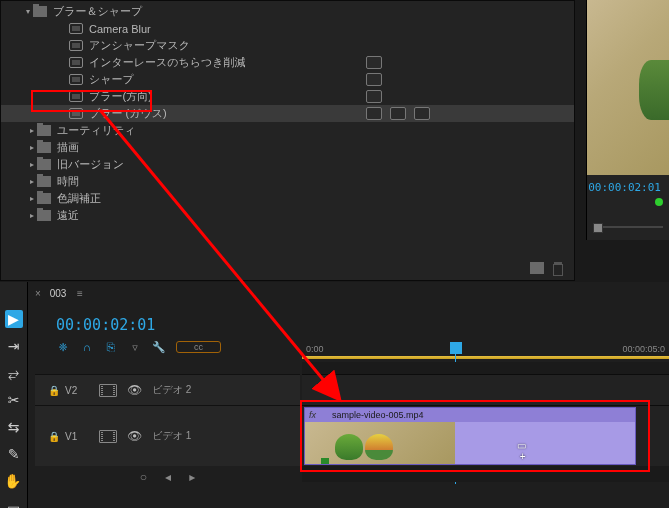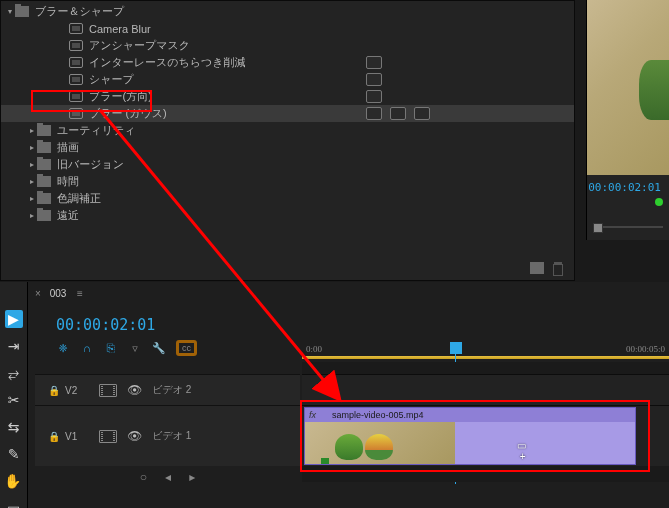--- a/index.html
+++ b/index.html
@@ -11,21 +11,21 @@
   .tree-row .caret.open::before{content:"▾"}
   .tree-row .caret.closed::before{content:"▸"}
   .folder-icon,.fx-icon{width:14px;height:11px;margin-right:6px;display:inline-block}
   .folder-icon{background:#6a6a6a;position:relative}
   .folder-icon::before{content:"";position:absolute;top:-2px;left:0;width:6px;height:2px;background:#6a6a6a}
   .fx-icon{background:transparent;border:1px solid #888;border-radius:2px;width:12px;height:9px;position:relative}
   .fx-icon::after{content:"";position:absolute;left:2px;top:2px;right:2px;bottom:2px;background:#888;opacity:.4}
   .label{flex:1;white-space:nowrap;overflow:hidden}
   .badges{display:flex;gap:8px;position:absolute;left:365px}
   .badge{width:14px;height:11px;border:1px solid #777;border-radius:2px;background:#2a2a2a}
-  .ind0{padding-left:4px}.ind1{padding-left:26px}.ind2{padding-left:68px}
+  .ind0{padding-left:22px}.ind1{padding-left:26px}.ind2{padding-left:68px}
   .hl-red{position:absolute;border:2px solid #f00;pointer-events:none}
   .panel-footer{position:absolute;bottom:4px;right:10px;display:flex;gap:8px}
   .footer-icon{width:14px;height:12px}
   .folder-out{background:#6a6a6a}
   .trash{width:12px;height:14px;position:relative}
   .trash::before{content:"";position:absolute;top:2px;left:1px;right:1px;bottom:0;border:1px solid #555}
   .trash::after{content:"";position:absolute;top:0;left:2px;right:2px;height:2px;background:#555}
 
   
   .monitor{position:absolute;right:0;top:0;width:82px;height:240px;background:#232323;border-left:1px solid #000}
@@ -41,38 +41,38 @@
   .tool-col{position:absolute;left:0;top:0;width:27px;height:226px;background:#232323;border-right:1px solid #000;display:flex;flex-direction:column;align-items:center;padding-top:28px;gap:9px}
   .tool{width:18px;height:18px;display:flex;align-items:center;justify-content:center;color:#ccc;font-size:14px}
   .tool.active{background:#2ea8e6;color:#fff;border-radius:2px}
   .seq-header{position:absolute;left:35px;top:6px;color:#ccc;font-size:10px}
   .seq-header .x{color:#888;margin-right:6px}
   .seq-menu{color:#888;margin-left:8px}
   .tc-big{position:absolute;left:56px;top:34px;color:#2ea8e6;font-family:monospace;font-size:15px}
   .tl-btns{position:absolute;left:56px;top:58px;display:flex;gap:10px;align-items:center}
   .tl-btn{color:#2ea8e6;width:14px;height:14px;display:flex;align-items:center;justify-content:center}
   .tl-btn.gray{color:#888}
-  .cc-badge{border:3px solid #a16207;border-radius:3px;padding:0 3px;font-size:9px;color:#888}
+  .cc-badge{border:1px solid #a16207;border-radius:3px;padding:0 17px;font-size:9px;color:#888}
 
   .track-head{position:absolute;left:35px;width:265px;background:#262626;border-top:1px solid #111;display:flex}
   .track-head .tgt{width:56px;display:flex;align-items:center;justify-content:center;gap:4px}
   .track-head .tgt .lock{color:#777;font-size:10px}
   .track-head .tgt .vnum{color:#aaa;font-size:10px}
   .track-head .controls{flex:1;display:flex;align-items:center;gap:10px;padding-left:8px}
   .track-head .eye{font-size:12px;color:#bbb}
   .track-head .film{width:16px;height:11px;border:1px solid #888;border-radius:1px;position:relative}
   .track-head .film::before,.track-head .film::after{content:"";position:absolute;top:1px;bottom:1px;width:2px;background:repeating-linear-gradient(#888 0 1px,transparent 1px 2px)}
   .track-head .film::before{left:1px}.track-head .film::after{right:1px}
   .track-head .name{color:#999;font-size:10px}
   .th-v2{top:92px;height:30px}
   .th-v1{top:123px;height:60px}
 
   .tl-ruler{position:absolute;left:302px;right:0;top:58px;height:20px;background:#1e1e1e}
   .ruler-line{position:absolute;left:0;right:0;top:16px;height:3px;background:linear-gradient(#e6c040,#c9a020)}
-  .ruler-tick{position:absolute;top:4px;color:#888;font-size:9px;font-family:Liberation Serif, serif}
+  .ruler-tick{position:absolute;top:4px;color:#888;font-size:9px;font-family:Liberation Sans, sans-serif}
   .playhead{position:absolute;top:2px;width:12px;height:12px;background:#2ea8e6}
   .playhead::after{content:"";position:absolute;left:5px;top:12px;width:1px;height:130px;background:#2ea8e6}
 
   .tl-body{position:absolute;left:302px;right:0;top:80px;height:120px;background:#1a1a1a}
   .track-lane{position:absolute;left:0;right:0;border-top:1px solid #0c0c0c;background:#222}
   .lane-v2{top:12px;height:30px}
   .lane-v1{top:43px;height:60px}
 
   .clip{position:absolute;top:1px;bottom:1px;background:#a79ae6;border:1px solid #6a5ac0;overflow:hidden}
   .clip-head{height:14px;background:#8e7fd6;display:flex;align-items:center;gap:16px;padding:0 4px;font-size:9px;color:#1a1a1a}

